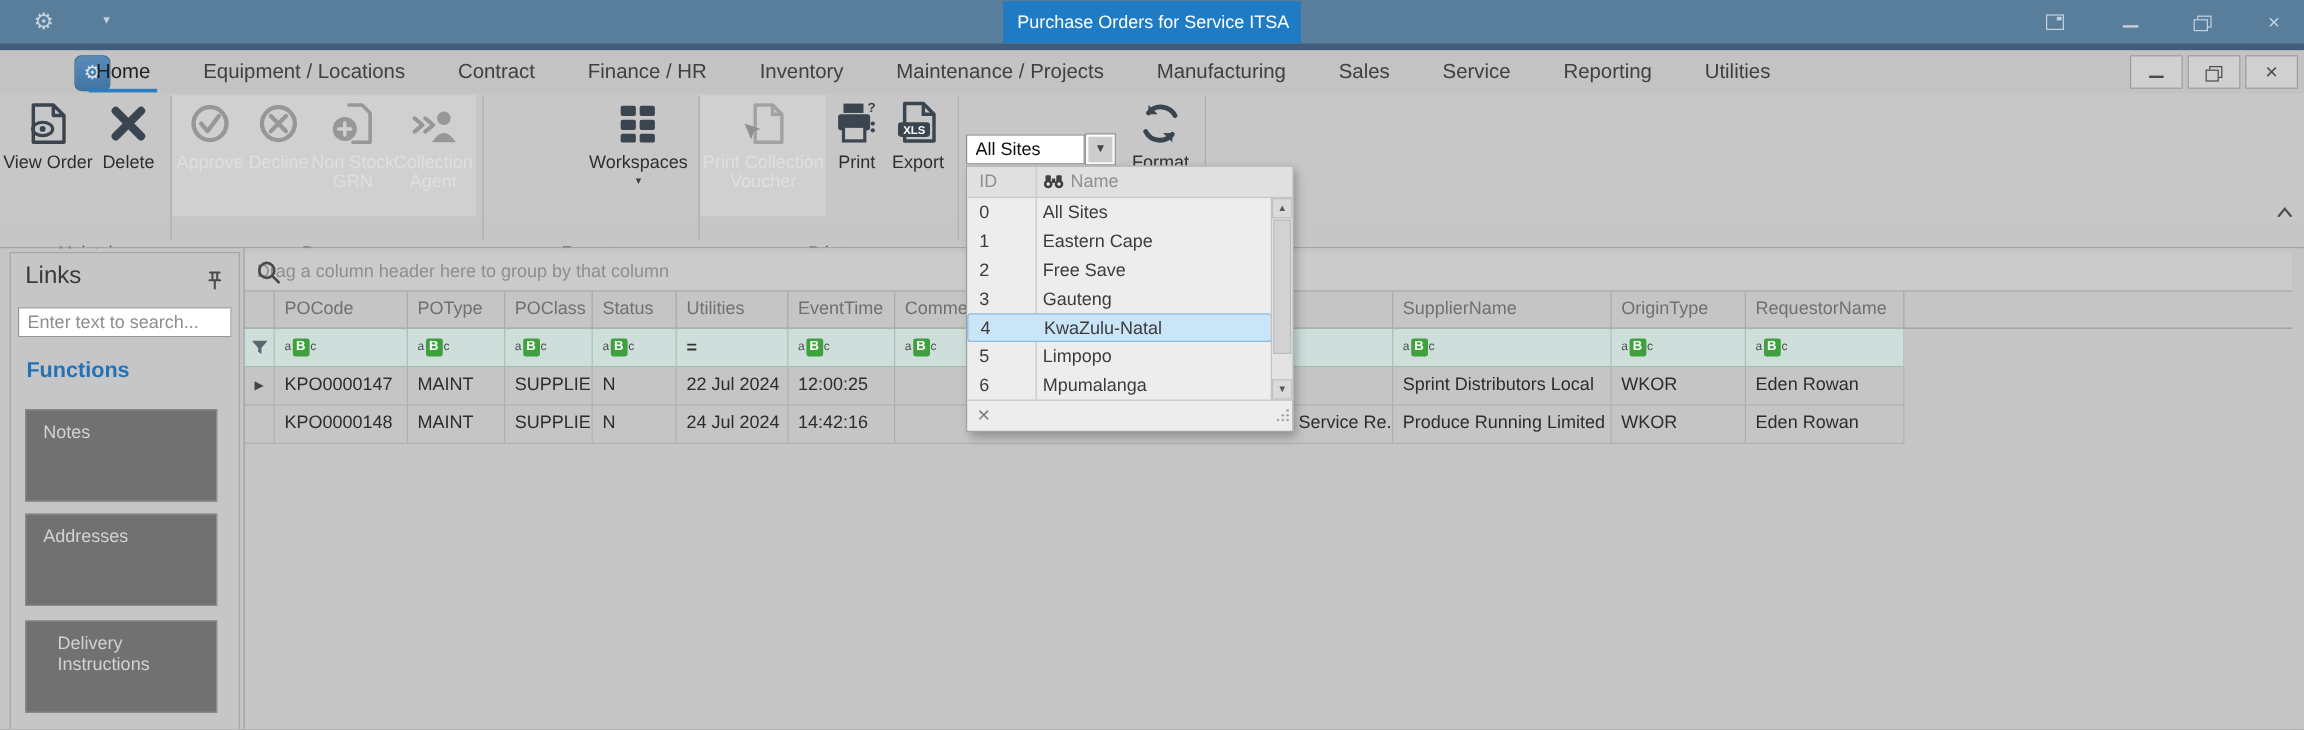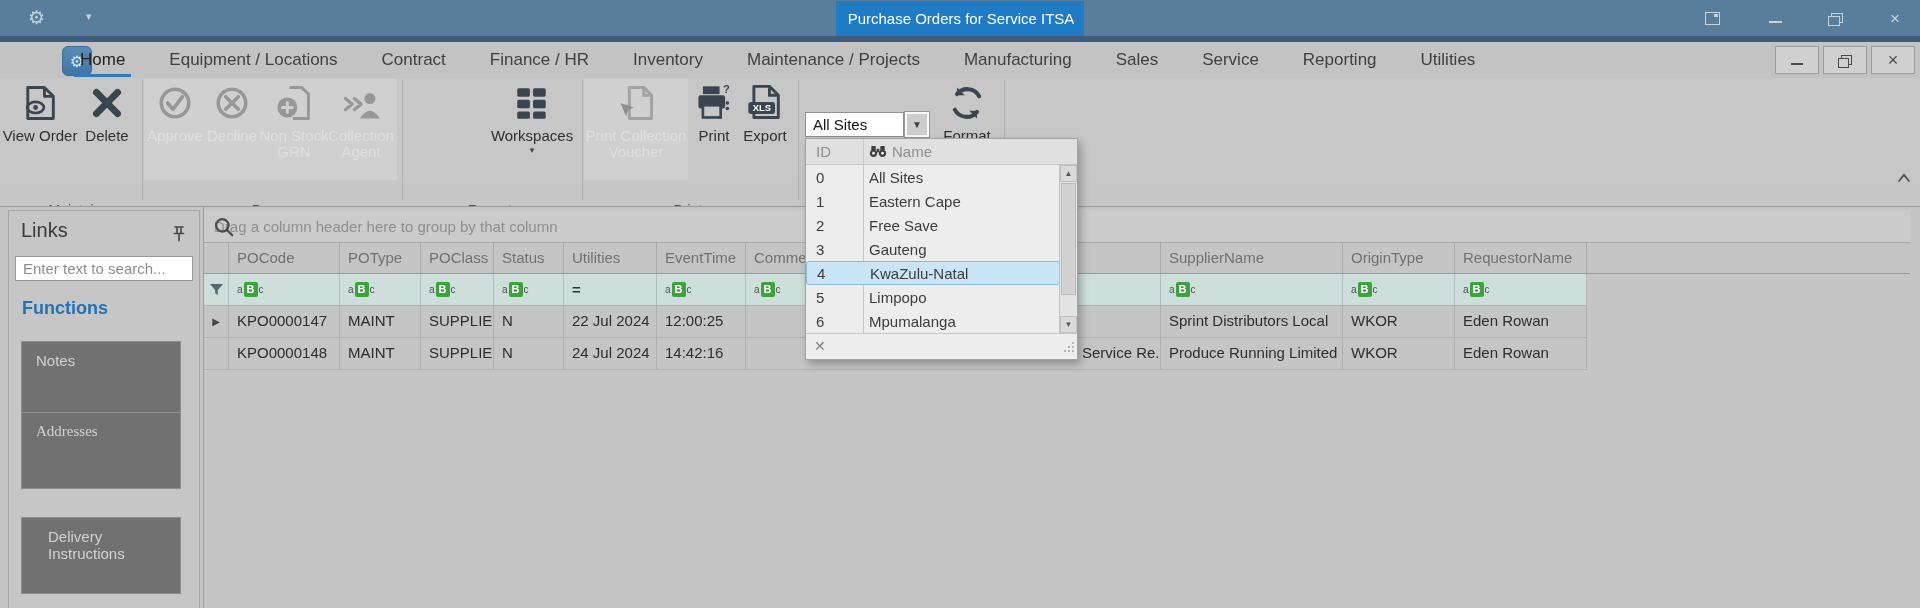--- a/index.html
+++ b/index.html
@@ -351,21 +351,21 @@
     </div>
     <div class="abs search">
       <input placeholder="Enter text to search..." style="">
       <svg width="16" height="16" viewBox="0 0 16 16">
           <circle cx="6.5" cy="6.5" r="4.8" fill="none" stroke="#4a4a4a" stroke-width="1.8"></circle>
           <path d="M10.2 10.2 L14.6 14.6" stroke="#4a4a4a" stroke-width="1.8" stroke-linecap="round"></path>
         </svg>
     </div>
     <div class="abs functions">Functions</div>
     <div class="abs side-box" style="top:130px;"><span>Notes</span></div>
-    <div class="abs side-box" style="top:201px;font-family:Liberation Serif, serif;"><span>Addresses</span></div>
+    <div class="abs side-box" style="top:217px;"><span>Addresses</span></div>
     <div class="abs side-box" style="top:306px;padding-left:26px;"><span>Delivery Instructions</span></div>
   </div>
 
   <div class="abs grid">
     <div class="abs dragband">
       <span>Drag a column header here to group by that column</span>
       <span class="mag">
         <svg width="20" height="20" viewBox="0 0 18 18">
             <circle cx="7.5" cy="7.5" r="5.6" fill="none" stroke="#4a4a4a" stroke-width="2"></circle>
             <path d="M11.8 11.8 L16.4 16.4" stroke="#4a4a4a" stroke-width="2" stroke-linecap="round"></path>

